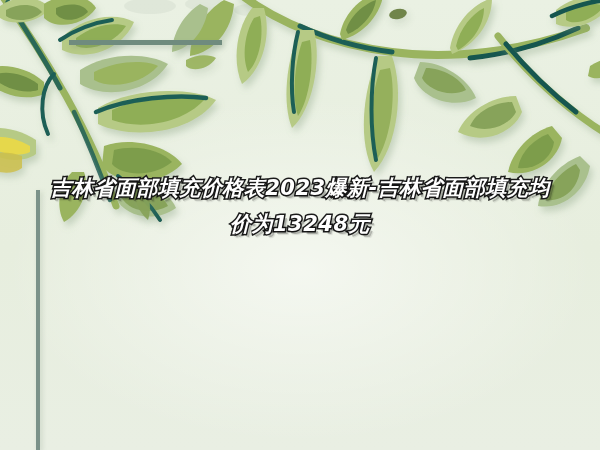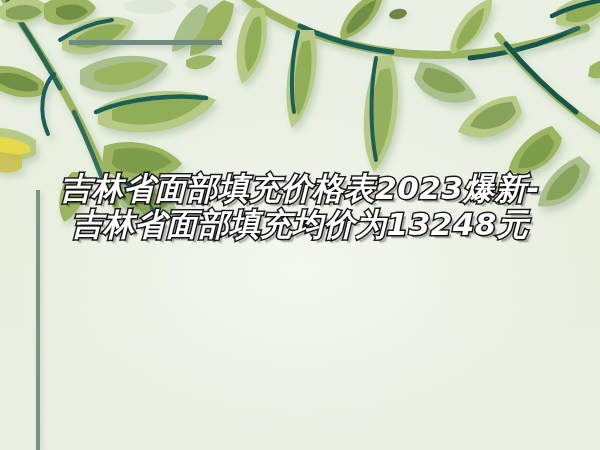--- a/index.html
+++ b/index.html
@@ -65,21 +65,21 @@
   
   .headline {
     position: absolute;
     left: 50px;
     top: 170px;
     width: 500px;
     text-align: center;
     font-family: "DejaVu Sans", sans-serif;
     font-weight: 700;
     font-style: italic;
-    font-size: 31px;
+    font-size: 21px;
     line-height: 36px;
     letter-spacing: 0.5px;
     color: #ffffff;
     -webkit-text-stroke: 3px #1a1a1a;
     paint-order: stroke fill;
     text-shadow:
        3px 3px 0 rgba(0,0,0,0.22),
        4px 4px 1px rgba(0,0,0,0.10);
     white-space: pre-wrap;
     word-break: break-all;

